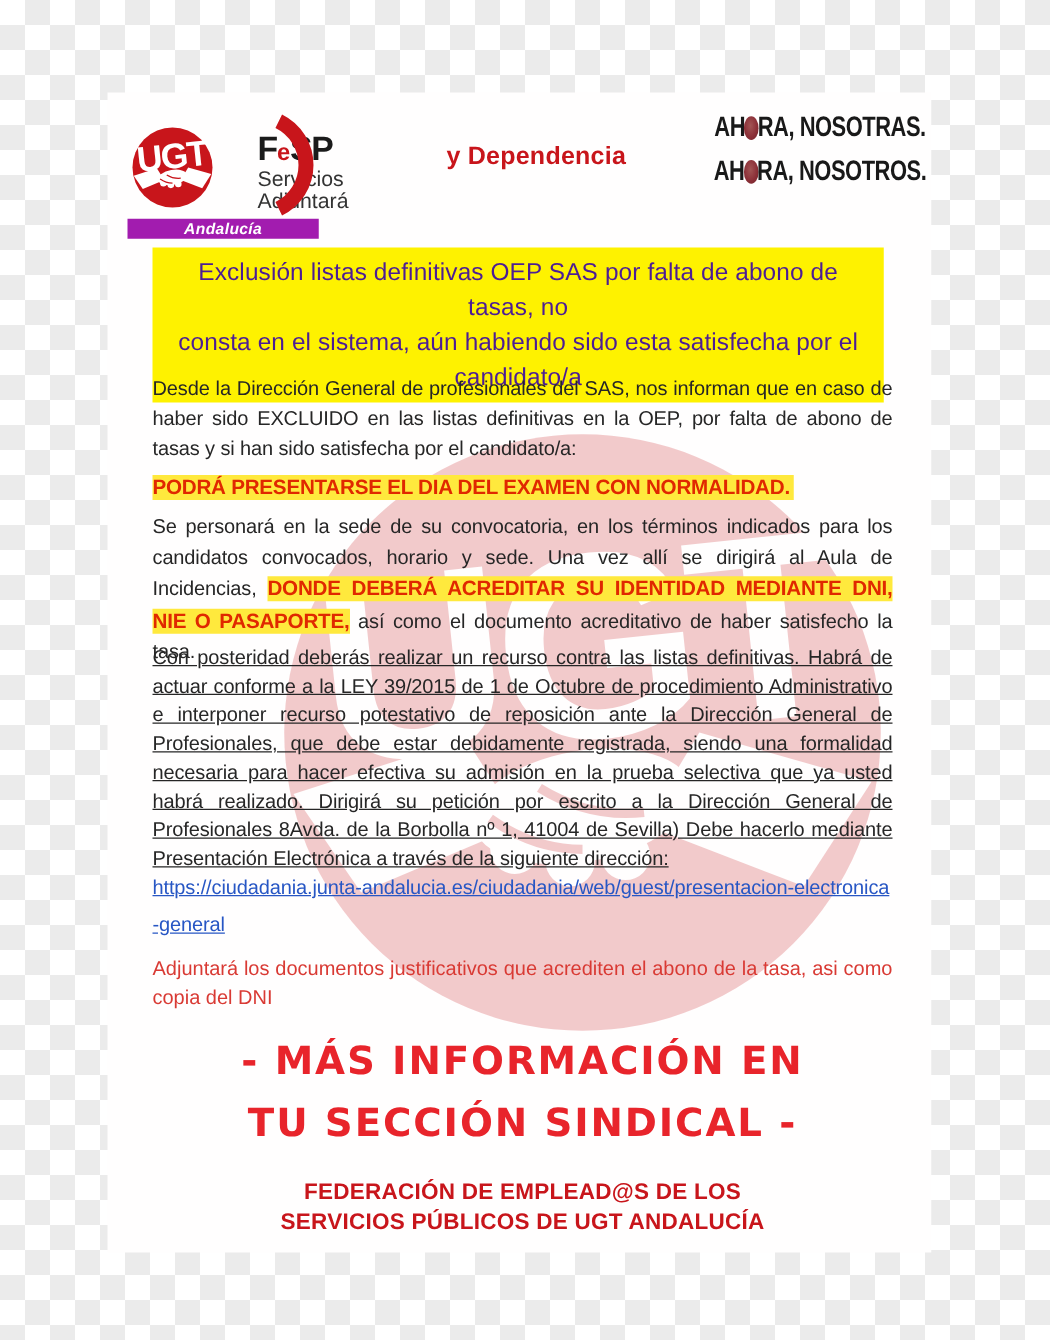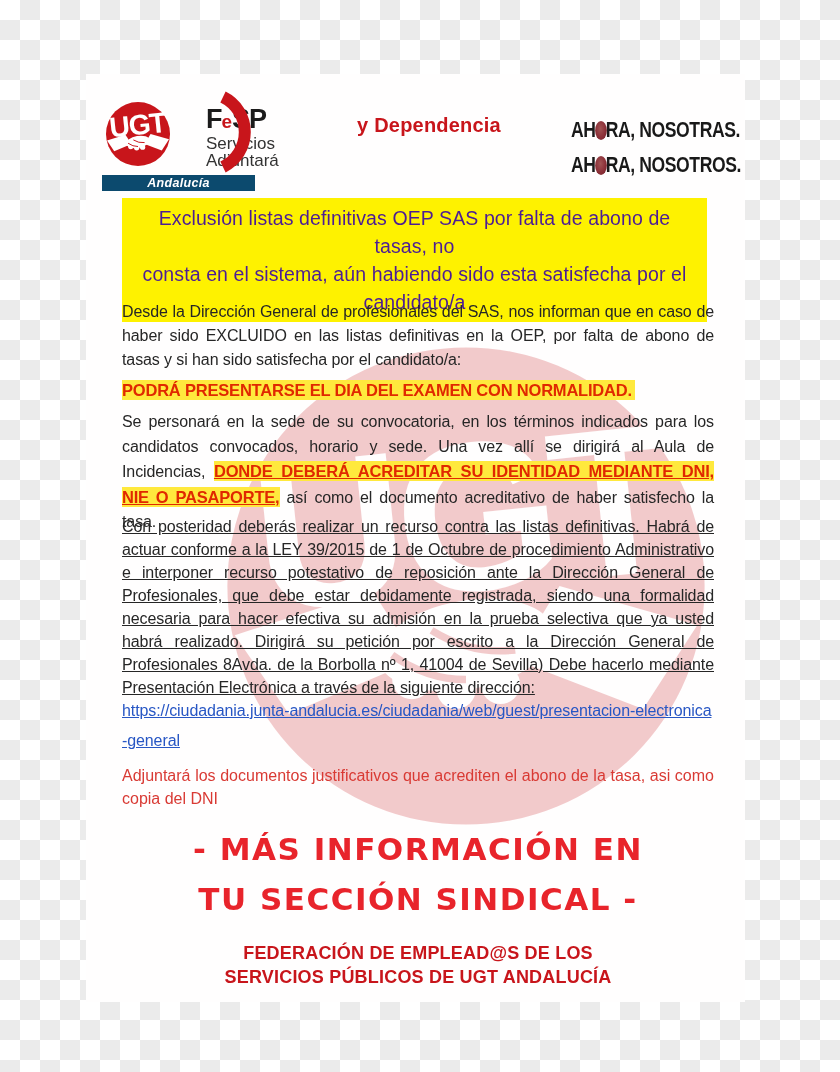--- a/index.html
+++ b/index.html
@@ -20,28 +20,28 @@
   }
   
   .logo-circle{position:absolute;left:19px;top:27px;width:66px;height:66px;}
   .fesp{position:absolute;left:92px;top:32px;line-height:1;margin-left:28px;}
   .fesp .big{font-size:27px;font-weight:700;color:#1b1b1b;letter-spacing:-1px;}
   .fesp .e{font-size:19px;font-weight:700;color:#c8151b;}
   .fesp .sub{font-size:17px;color:#333;line-height:13px;margin-top:4px;}
   .bracket{position:absolute;left:133px;top:16px;}
   .region-bar{
     position:absolute;left:16px;top:101px;width:153px;height:16px;
-    background:#0c4a6e;color:#fff;font-size:12.5px;font-weight:700;font-style:italic;
+    background:#a21caf;color:#fff;font-size:12.5px;font-weight:700;font-style:italic;
     text-align:center;line-height:16px;letter-spacing:.3px;
   }
   .sector{
     position:absolute;left:178px;top:36px;width:330px;text-align:center;
     color:#c8151b;font-weight:700;font-size:20px;line-height:30px;letter-spacing:.2px;
   }
-  .slogan{position:absolute;right:4px;top:38px;text-align:left;}
+  .slogan{position:absolute;right:4px;top:10px;text-align:center;}
   .slogan .line{
     display:block;font-weight:800;font-size:22.5px;color:#191919;letter-spacing:-.5px;
     transform:scaleX(.78);transform-origin:right center;line-height:35px;white-space:nowrap;
     font-family:"Liberation Sans",sans-serif;
   }
   .fp{
     display:inline-block;width:15px;height:19px;border-radius:50%;
     background:radial-gradient(ellipse at 45% 40%, #a25454 0%, #8c3038 55%, #6f2228 100%);
     vertical-align:-3px;margin:0 -1px;
   }
@@ -54,21 +54,21 @@
     color:#4c1d95;font-size:19.5px;line-height:28px;text-align:center;letter-spacing:.1px;
   }
   .p{color:#262626;font-size:16px;line-height:24px;text-align:justify;letter-spacing:-.1px;}
   .para1{top:226px;}
   .hl1{top:304px;}
   .hl-band{
     background:#ffe93d;color:#e02800;font-weight:700;font-size:16.5px;line-height:24px;
     padding:1px 3px 1px 0;letter-spacing:-.2px;
   }
   .para2{top:336px;line-height:24.5px;}
-  .para2 .hl-band{padding:1px 0;text-decoration:underline;}
+  .para2 .hl-band{padding:1px 0;}
   .para3{top:441px;line-height:23px;text-decoration:underline;}
   .linkblk{top:622px;word-break:break-all;}
   .linkblk a{color:#2756c4;font-size:16px;line-height:30px;text-decoration:underline;letter-spacing:-.1px;}
   .note{top:690px;color:#d93a34;font-size:16px;line-height:23px;text-align:justify;}
   .cta1{top:756px;text-align:center;}
   .cta2{top:806px;text-align:center;}
   .cta-text{
     color:#e8242b;font-weight:700;font-size:31px;letter-spacing:1.5px;line-height:38px;
     font-family:"DejaVu Sans",sans-serif;
   }

